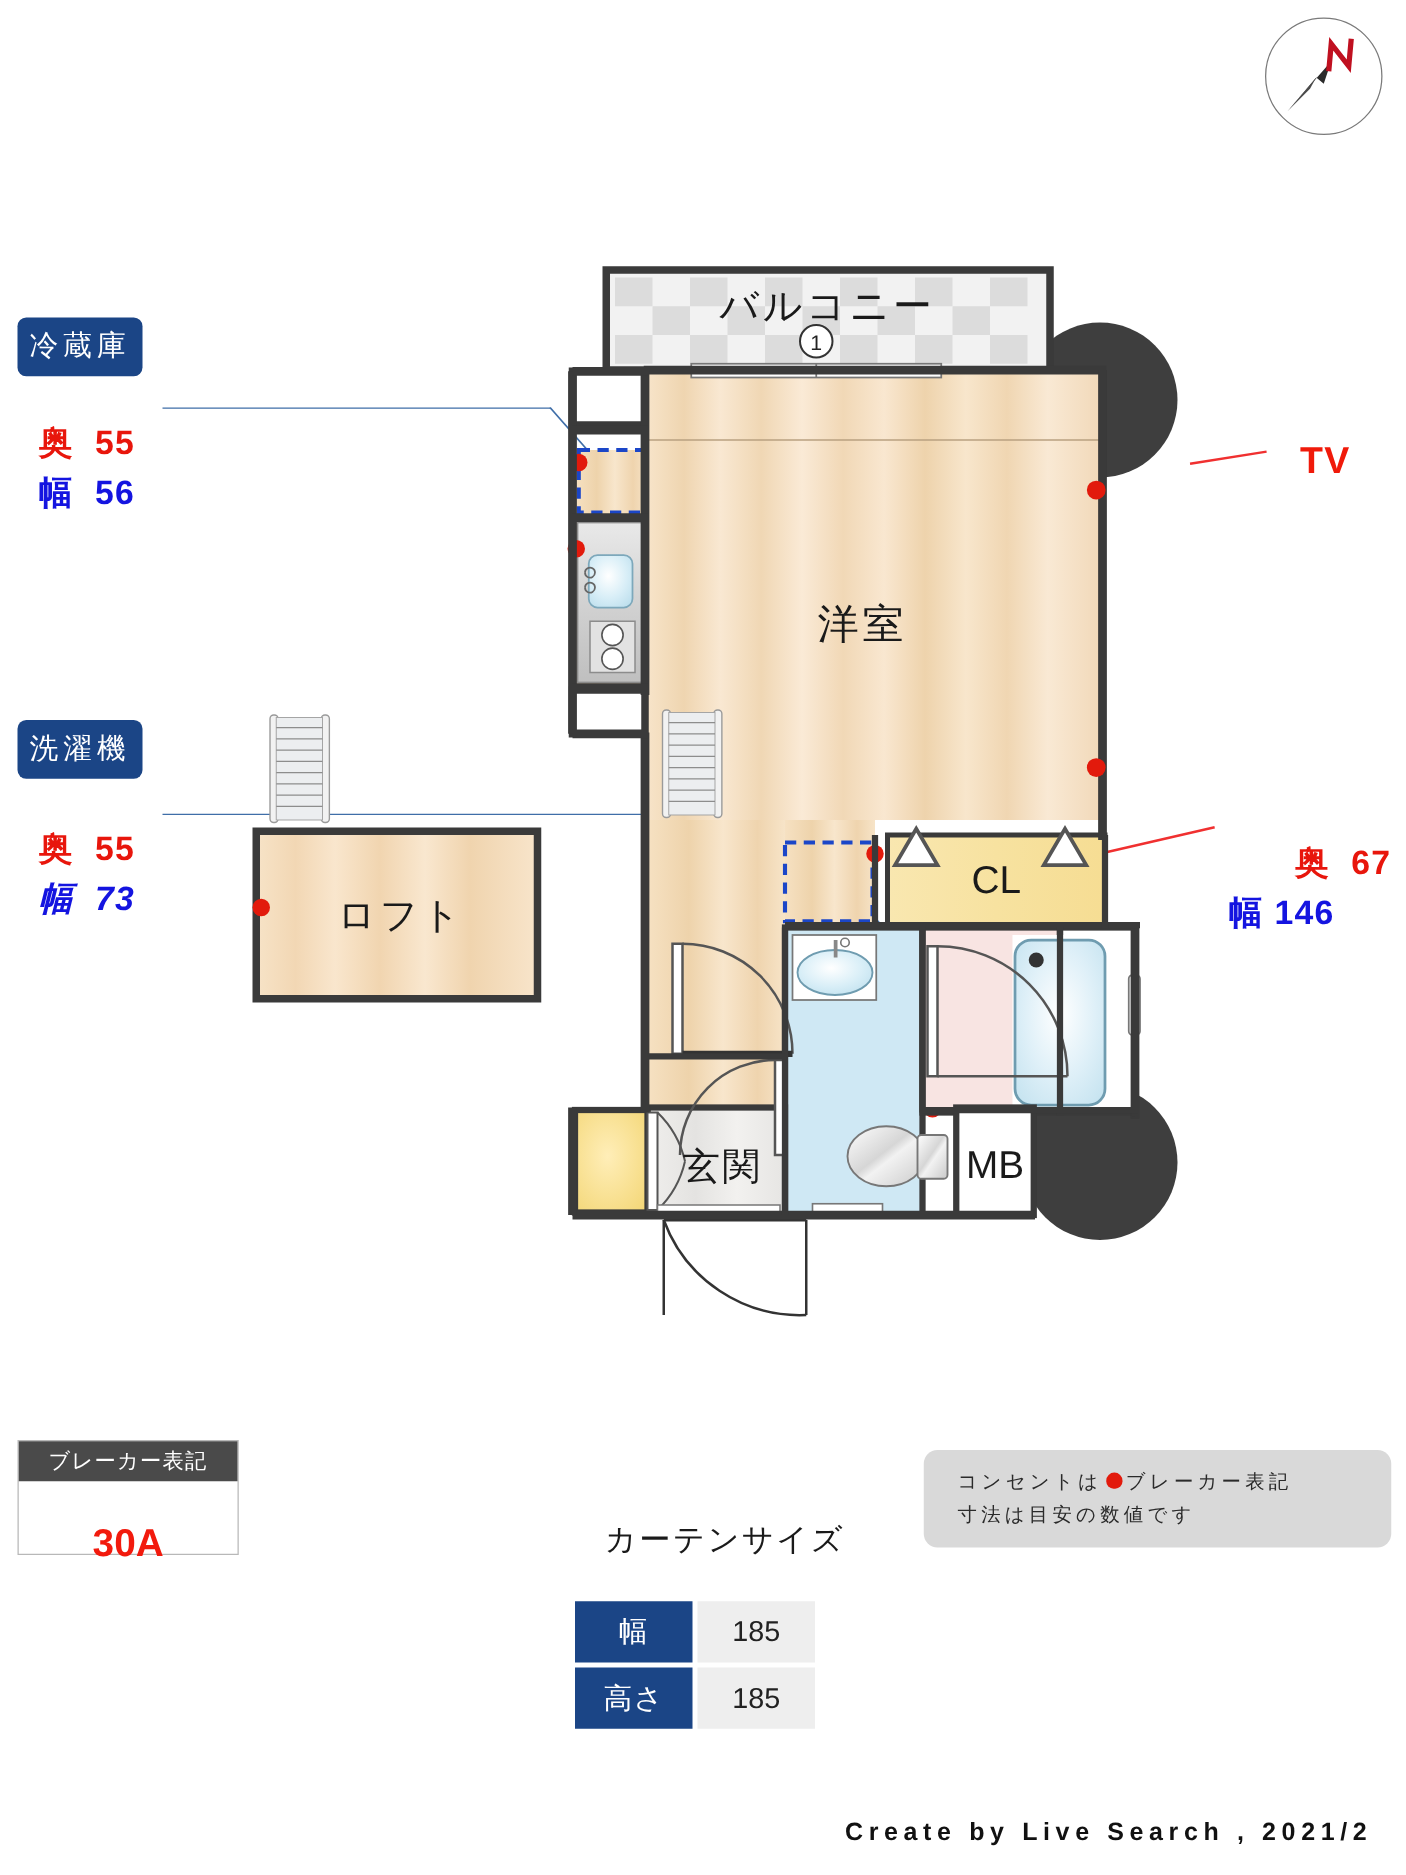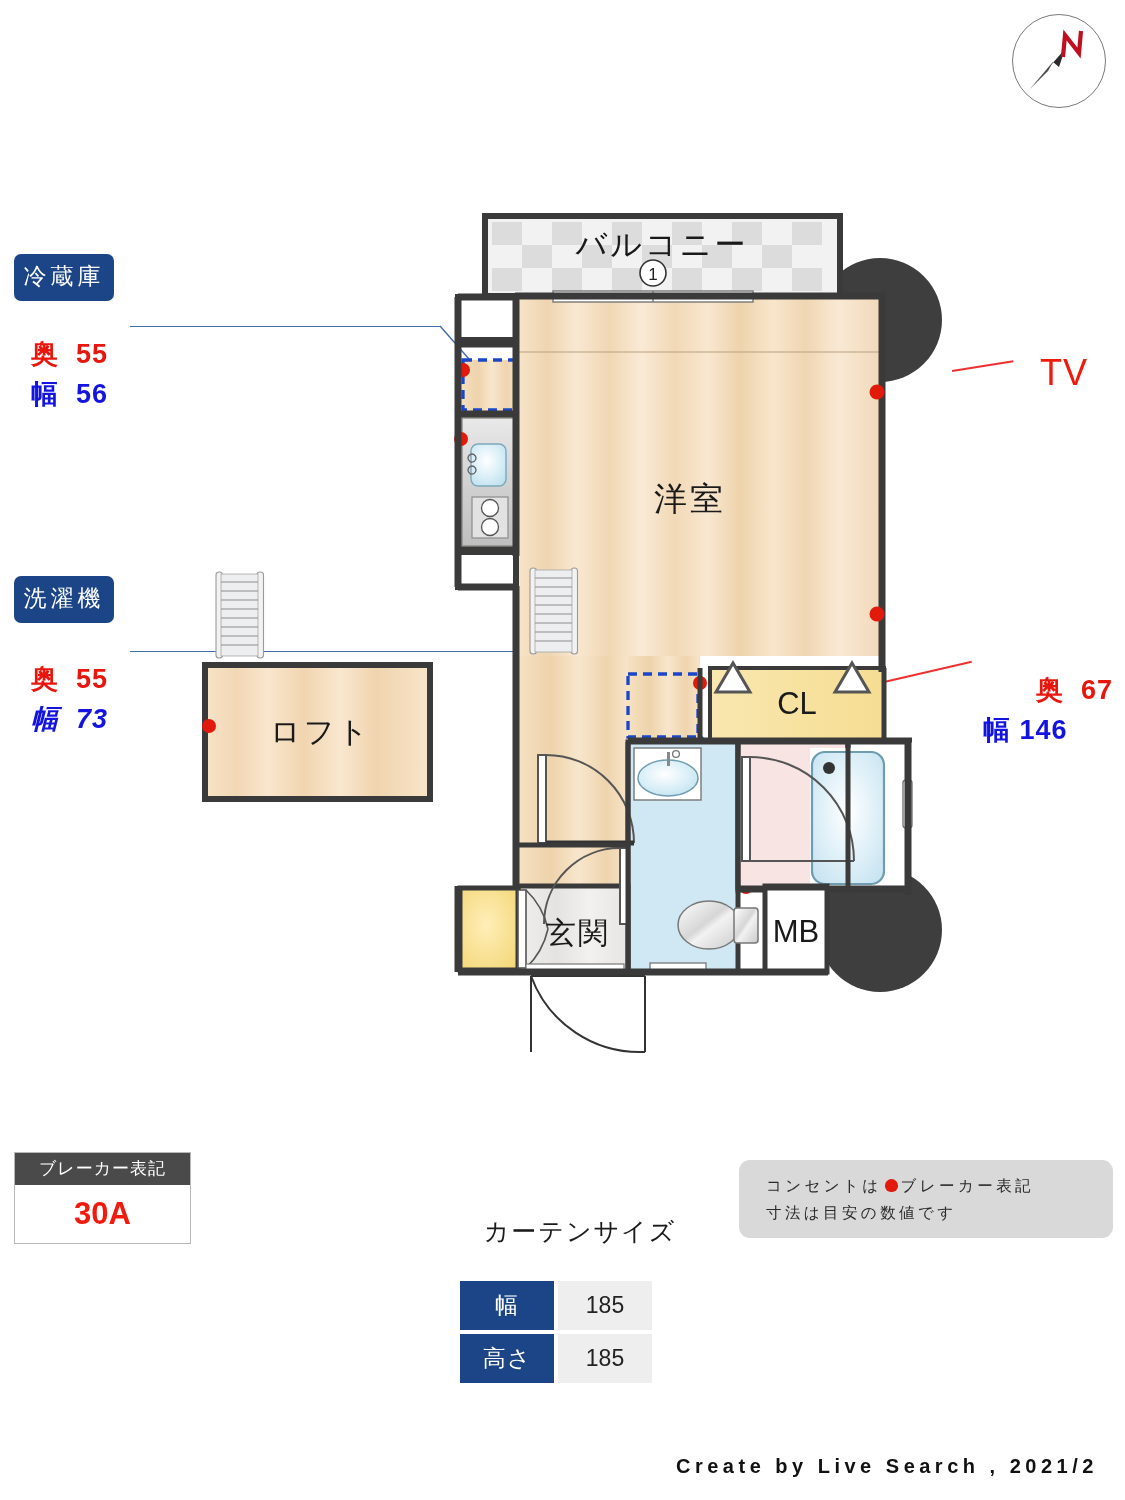--- a/index.html
+++ b/index.html
@@ -26,21 +26,21 @@
   .leader-blue{background:#3f6ea8;height:1px;}
   .leader-red{background:#f03030;height:1.6px;}
 
   
   #plan{left:0;top:0;width:1125px;height:1120px;}
   #plan svg{display:block;}
 
   
   #breaker{left:14px;top:1152px;width:177px;height:92px;border:1px solid #b8b8b8;background:#fff;box-sizing:border-box;}
   #breaker .bhead{background:#4a4a4a;color:#fff;font-size:17px;letter-spacing:1px;text-align:center;height:32px;line-height:31px;}
-  #breaker .bval{color:#f21a0d;font-size:31px;font-weight:700;text-align:center;line-height:58px;}
+  #breaker .bval{color:#f21a0d;font-size:31px;font-weight:700;text-align:center;line-height:58px;margin-top:21px;}
 
   
   #note{left:739px;top:1160px;width:374px;height:78px;background:#d9d9d9;border-radius:11px;
         display:flex;flex-direction:column;justify-content:center;box-sizing:border-box;padding-left:27px;}
   #note div{font-size:15.5px;letter-spacing:3.4px;line-height:27px;color:#2a2a2a;}
   .red-dot-inline{display:inline-block;width:13px;height:13px;background:#e21a0c;border-radius:50% 50% 45% 45%;vertical-align:-1px;margin:0 3px;}
 
   
   #curtain-title{left:470px;top:1215px;width:220px;text-align:center;font-size:25px;letter-spacing:2px;}
   #curtain-table{left:456px;top:1277px;}
@@ -83,21 +83,21 @@
 </div>
 <div class="abs dimrow" style="left:14px;top:670px;font-style:italic;">
   <span class="dim-haba">幅</span><span class="dim-haba">&nbsp;&nbsp;</span><span class="dim-haba">73</span>
 </div>
 <div class="abs leader-blue" style="left:130px;top:651px;width:495px;"></div>
 <svg class="abs" style="left:620px;top:645px;" width="100" height="110">
   <line x1="2" y1="4" x2="86" y2="96" stroke="#3f6ea8" stroke-width="1.4"></line>
 </svg>
 
 <div class="abs leader-red" style="left:952px;top:370px;width:62px;transform:rotate(-9deg);transform-origin:left center;"></div>
-<div class="abs" style="left:1040px;top:352px;color:#f01a0a;font-size:36px;font-weight:400;letter-spacing:1px;">TV</div>
+<div class="abs" style="left:1040px;top:352px;color:#f01a0a;font-size:30px;font-weight:700;letter-spacing:1px;">TV</div>
 
 <div class="abs leader-red" style="left:845px;top:690px;width:130px;transform:rotate(-13deg);transform-origin:left center;"></div>
 <div class="abs dimrow" style="left:1019px;top:641px;">
   <span class="dim-oku">奥</span><span class="dim-oku">&nbsp;&nbsp;</span><span class="dim-oku">67</span>
 </div>
 <div class="abs dimrow" style="left:966px;top:681px;">
   <span class="dim-haba">幅</span><span class="dim-haba">&nbsp;</span><span class="dim-haba">146</span>
 </div>
 
 <svg class="abs" style="left:200px;top:560px;" width="250" height="260">

